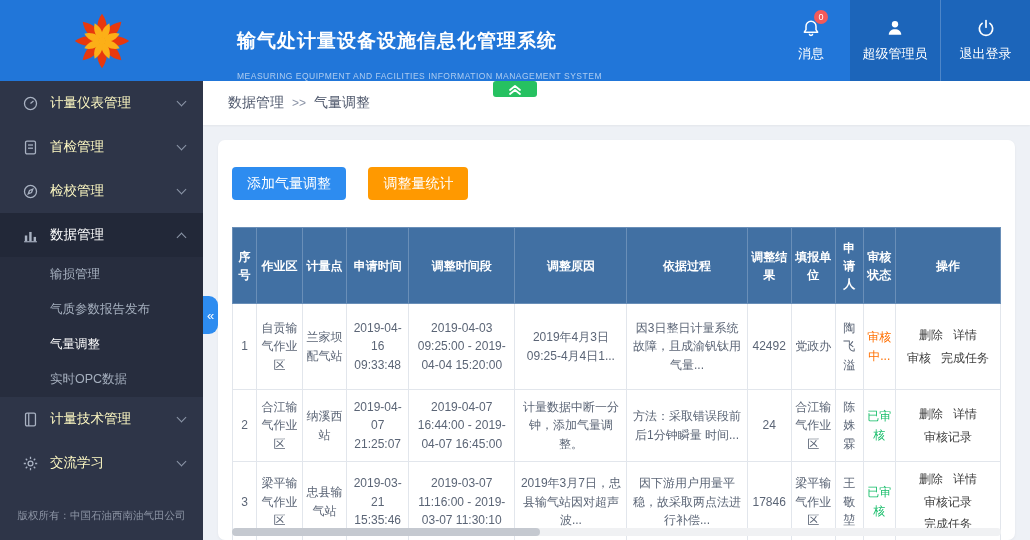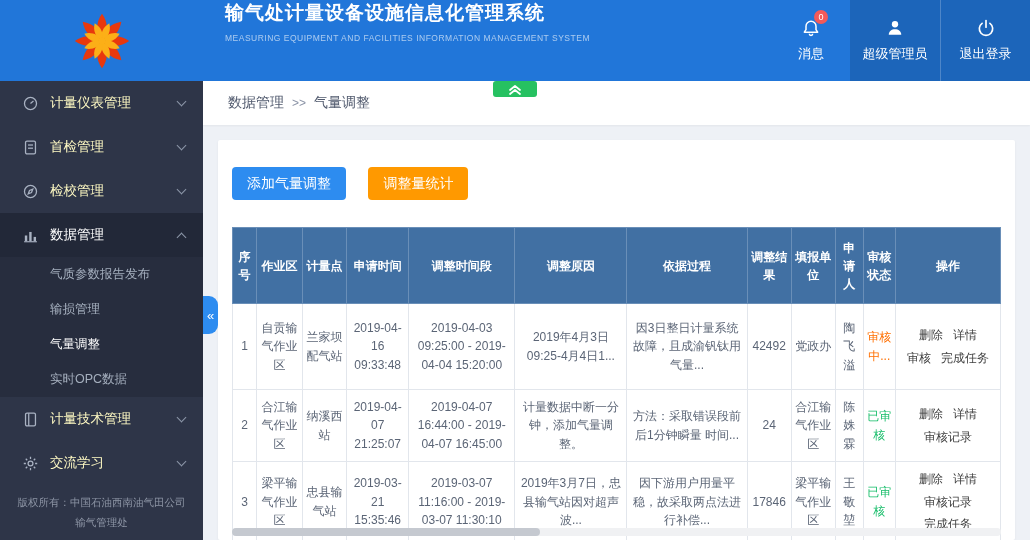--- a/index.html
+++ b/index.html
@@ -3,21 +3,21 @@
 <meta charset="utf-8">
 <style>
   *{margin:0;padding:0;box-sizing:border-box}
   html,body{width:1030px;height:540px;overflow:hidden}
   body{font-family:"Liberation Sans","DejaVu Sans",sans-serif;background:#eef1f6;color:#515a6e}
   .app{position:relative;width:1030px;height:540px;overflow:hidden}
 
   
   .header{position:absolute;top:0;left:0;right:0;height:81px;background:#2176d9;display:flex;align-items:stretch;color:#fff;z-index:5}
   .logo-box{width:203px;display:flex;align-items:center;justify-content:center}
-  .title-box{display:flex;flex-direction:column;justify-content:flex-start;gap:7px;margin-left:22px}
+  .title-box{display:flex;flex-direction:column;justify-content:flex-end;gap:17px;margin-left:34px}
   .title{font-size:19px;font-weight:bold;letter-spacing:1px}
   .subtitle{font-size:8.5px;color:rgba(255,255,255,.62);letter-spacing:.5px}
   .header-right{margin-left:auto;display:flex;align-items:stretch}
   .h-btn{display:flex;flex-direction:column;align-items:center;justify-content:center;gap:7px;font-size:13px;cursor:pointer}
   .msg-btn{width:78px}
   .admin-btn,.logout-btn{width:90px;background:rgba(0,0,0,.14)}
   .logout-btn{border-left:1px solid rgba(255,255,255,.22)}
   .bell-wrap{position:relative;display:inline-block;line-height:0}
   .badge{position:absolute;top:-8px;left:13px;background:#f25a5a;color:#fff;font-size:9px;min-width:14px;height:14px;border-radius:8px;display:flex;align-items:center;justify-content:center;padding:0 3px;line-height:1}
 
@@ -31,21 +31,21 @@
   .chev.up{transform:rotate(-135deg);margin-top:4px}
   .sub{background:#272d3e}
   .s-item{height:35px;display:flex;align-items:center;padding-left:50px;font-size:12.5px;color:#a4aebd;cursor:pointer}
   .s-item.current{color:#ffffff}
   .copyright{padding:8px 6px 14px;text-align:center;font-size:10.5px;color:#8d95a5;line-height:1.9}
 
   
   .main{position:absolute;top:81px;left:203px;right:0;bottom:0;background:#eef1f6;overflow:hidden}
   .bc-bar{height:44px;background:#fff;display:flex;align-items:center;padding:0 25px;font-size:14px;color:#515a6e;box-shadow:0 1px 2px rgba(0,0,0,.05)}
   .bc-sep{margin:0 8px;color:#8b93a6;font-size:12px}
-  .card{position:absolute;top:59px;left:15px;right:15px;bottom:0;background:#fff;border-radius:2px;padding:14px;overflow:hidden;box-shadow:0 1px 3px rgba(0,0,0,.05)}
+  .card{position:absolute;top:59px;left:15px;right:15px;bottom:0;background:#fff;border-radius:7px;padding:14px;overflow:hidden;box-shadow:0 1px 3px rgba(0,0,0,.05)}
   .toolbar{margin-top:13px}
   .btn{display:inline-block;border:none;border-radius:4px;color:#fff;font-size:14px;padding:0 15px;height:33px;line-height:33px;cursor:pointer;font-family:inherit}
   .btn-blue{background:#2d8cf0}
   .btn-orange{background:#ff9900;margin-left:18px}
 
   .tbl-wrap{margin-top:27px}
   table{width:100%;border-collapse:collapse;table-layout:fixed}
   th{background:#4170a3;color:#fff;font-size:12px;font-weight:600;border:1px solid #6a8fb8;padding:4px 2px;line-height:1.5;word-wrap:break-word}
   thead tr{height:76px}
   td{border:1px solid #e2e6ec;font-size:12px;color:#5b6576;text-align:center;vertical-align:middle;padding:6px 3px;line-height:1.55;word-wrap:break-word}
@@ -162,22 +162,22 @@
               <rect x="4" y="12" width="3.4" height="8"></rect>
               <rect x="10.2" y="7" width="3.4" height="13"></rect>
               <rect x="16.4" y="14" width="3.4" height="6"></rect>
               <rect x="3" y="20" width="18" height="1.6"></rect>
             </svg>
         </span>
         <span>数据管理</span>
         <span class="chev up"></span>
       </div>
       <div class="sub">
+        <div class="s-item">输损管理</div>
         <div class="s-item">气质参数报告发布</div>
-        <div class="s-item">输损管理</div>
         <div class="s-item current">气量调整</div>
         <div class="s-item">实时OPC数据</div>
       </div>
       <div class="m-item">
         <span class="icn">
           <svg width="17" height="17" viewBox="0 0 24 24" fill="none" stroke="currentColor" stroke-width="1.8">
               <rect x="5" y="3" width="14" height="18" rx="2"></rect>
               <line x1="9.5" y1="3" x2="9.5" y2="21"></line>
             </svg>
         </span>
@@ -190,21 +190,20 @@
               <circle cx="12" cy="12" r="3.4"></circle>
               <path d="M12 2.5v3M12 18.5v3M2.5 12h3M18.5 12h3M5.3 5.3l2.1 2.1M16.6 16.6l2.1 2.1M18.7 5.3l-2.1 2.1M7.4 16.6l-2.1 2.1"></path>
             </svg>
         </span>
         <span>交流学习</span>
         <span class="chev"></span>
       </div>
     </nav>
     <div class="copyright">
       <div>版权所有：中国石油西南油气田公司</div>
-      <div>输气管理处</div>
     </div>
   </aside>
 
   <div class="main">
     <div class="bc-bar">
       <span>数据管理</span>
       <span class="bc-sep">&gt;&gt;</span>
       <span>气量调整</span>
     </div>
 

